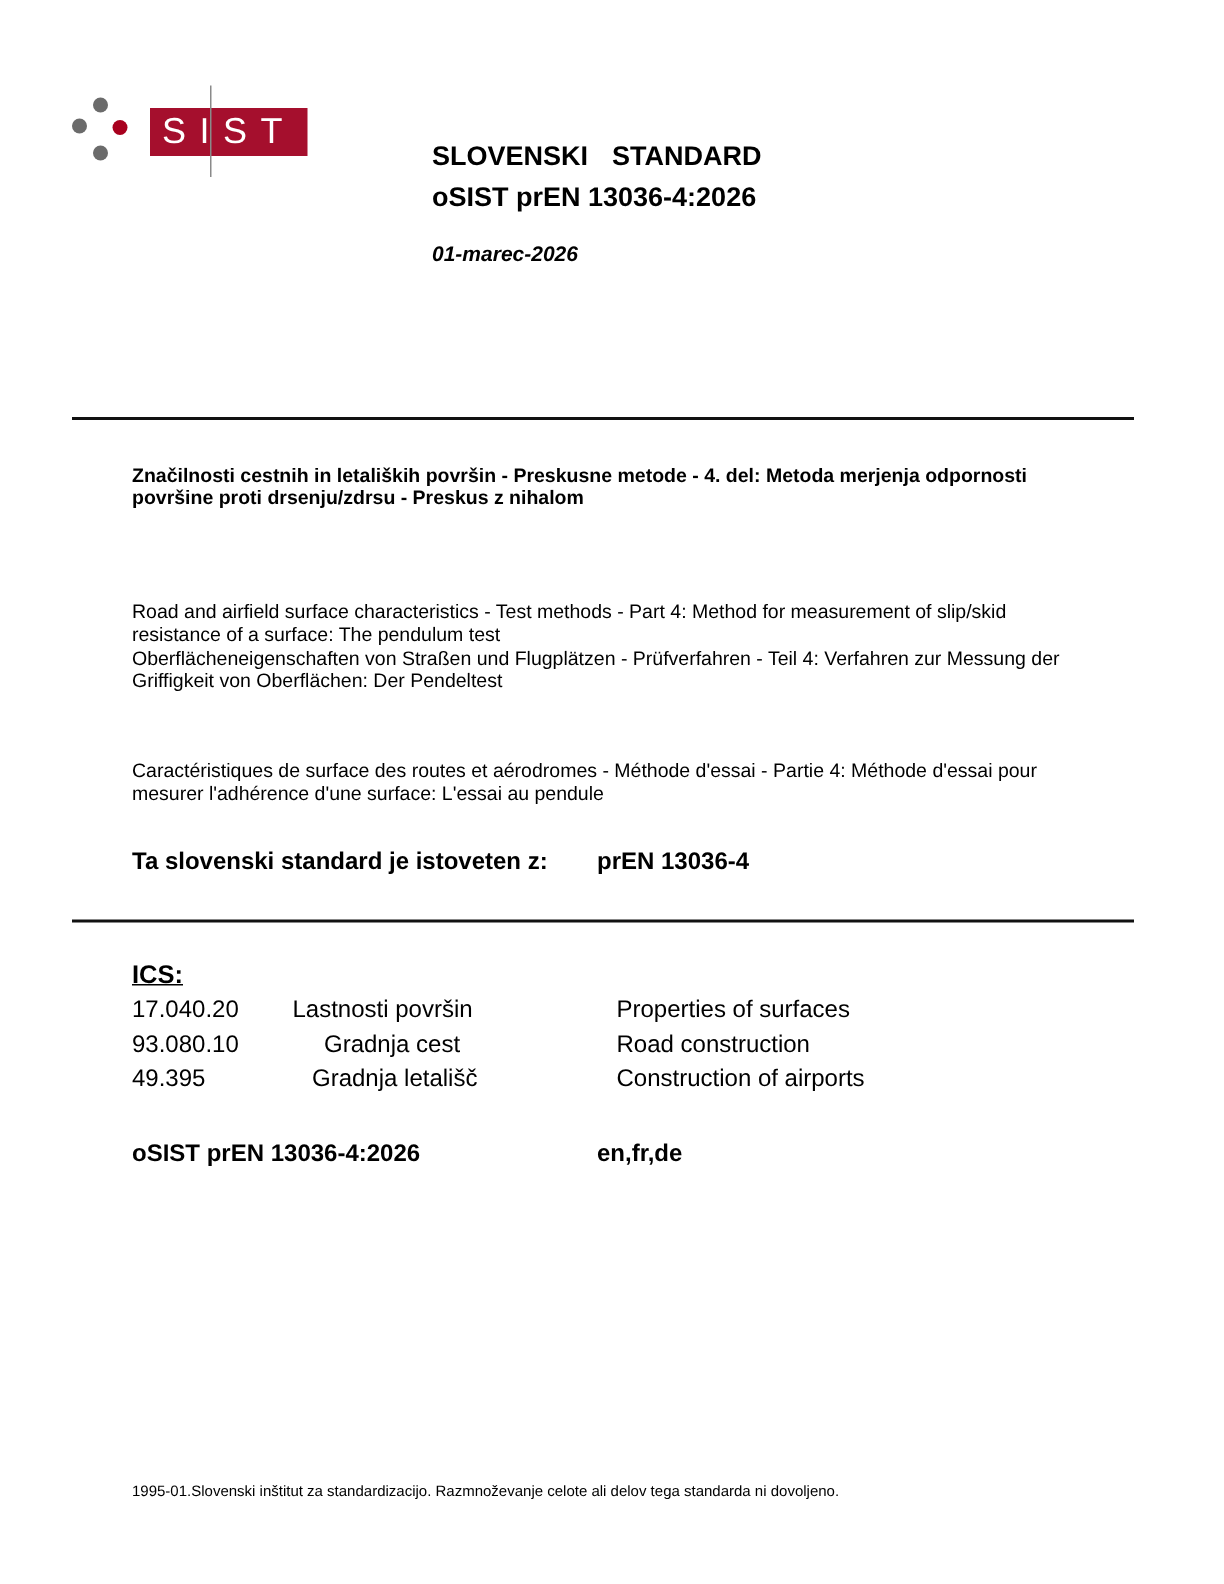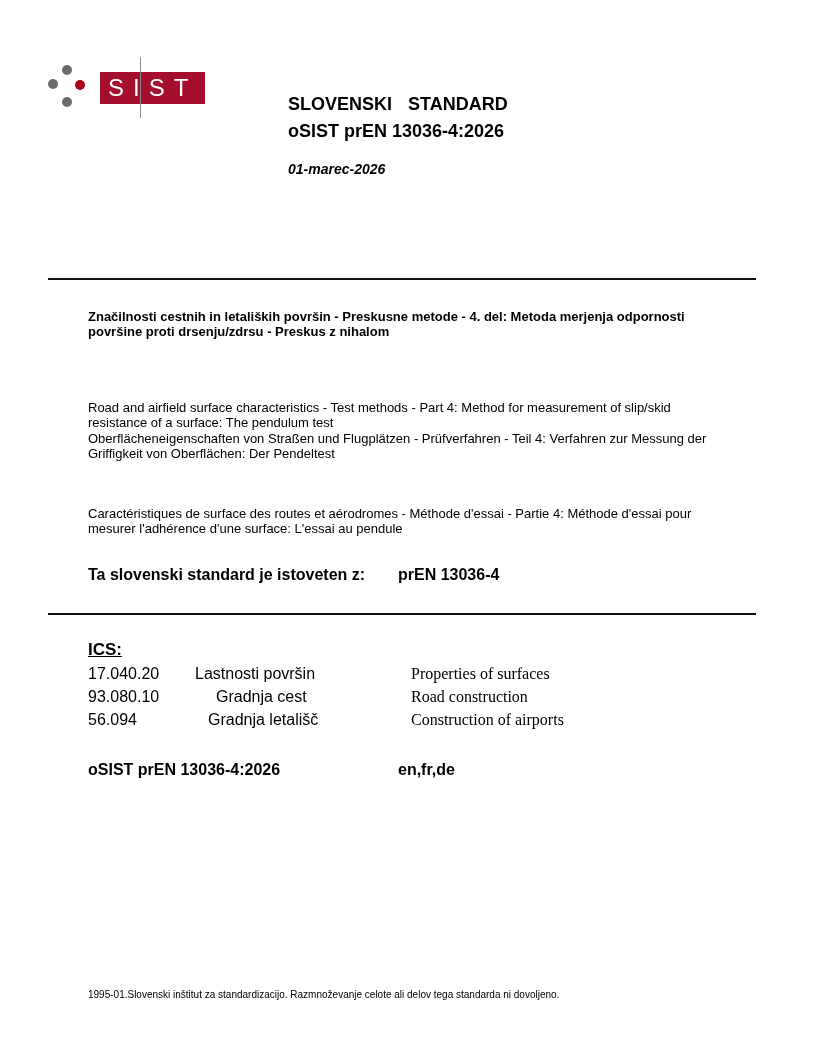--- a/index.html
+++ b/index.html
@@ -20,21 +20,21 @@
     }
     .logo-vline { position: absolute; left: 140px; top: 57px; width: 1px; height: 61px; background: #8a8a8a; }
     .head1 { left: 288px; top: 94px; font-size: 18px; font-weight: bold; word-spacing: 3px; white-space: pre; }
     .head2 { left: 288px; top: 121px; font-size: 18px; font-weight: bold; }
     .head3 { left: 288px; top: 161px; font-size: 14px; font-weight: bold; font-style: italic; }
     .hline { position: absolute; left: 48px; width: 708px; height: 2px; background: #111; }
     .title-block { left: 88px; width: 640px; font-size: 13px; line-height: 15px; }
     .bold { font-weight: bold; }
     .row { position: absolute; left: 88px; font-size: 16px; line-height: 15px; white-space: nowrap; }
     .col2 { position: absolute; left: 195px; }
-    .col3 { position: absolute; left: 411px; font-family: Liberation Serif, serif; }
+    .col3 { position: absolute; left: 411px; }
     .ics-label { left: 88px; top: 640px; font-size: 17px; font-weight: bold; text-decoration: underline; }
     .footer { left: 88px; top: 989px; font-size: 10px; white-space: nowrap; }
   </style>
 </head>
 <body>
 
 <div>
   <div class="dot gray" style="left:48px; top:79px;"></div>
   <div class="dot gray" style="left:62px; top:65px;"></div>
   <div class="dot gray" style="left:62px; top:97px;"></div>
@@ -67,21 +67,21 @@
   <span>17.040.20</span>
   <span class="col2" style="left:107px;">Lastnosti površin</span>
   <span class="col3" style="left:323px;">Properties of surfaces</span>
 </div>
 <div class="row" style="top:689px;">
   <span>93.080.10</span>
   <span class="col2" style="left:107px;margin-left:21px;">Gradnja cest</span>
   <span class="col3" style="left:323px;">Road construction</span>
 </div>
 <div class="row" style="top:712px;">
-  <span>56.094</span>
+  <span>49.395</span>
   <span class="col2" style="left:107px;margin-left:13px;">Gradnja letališč</span>
   <span class="col3" style="left:323px;">Construction of airports</span>
 </div>
 
 <div class="row bold" style="top:762px;">
   <span>oSIST prEN 13036-4:2026</span>
   <span class="abs" style="left:310px;">en,fr,de</span>
 </div>
 
 <div class="abs footer">1995-01.Slovenski inštitut za standardizacijo. Razmnoževanje celote ali delov tega standarda ni dovoljeno.</div>

